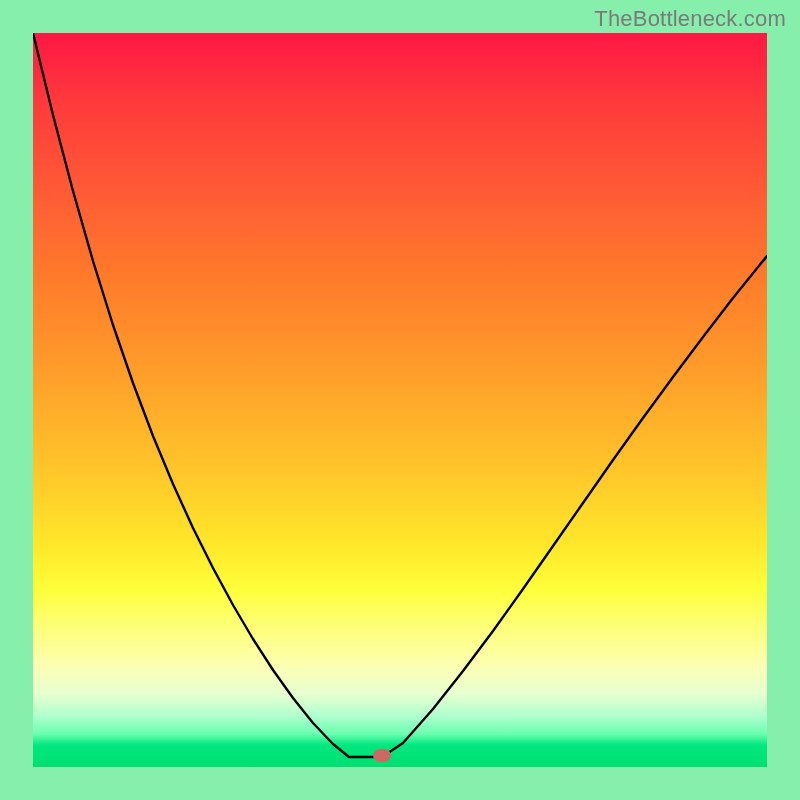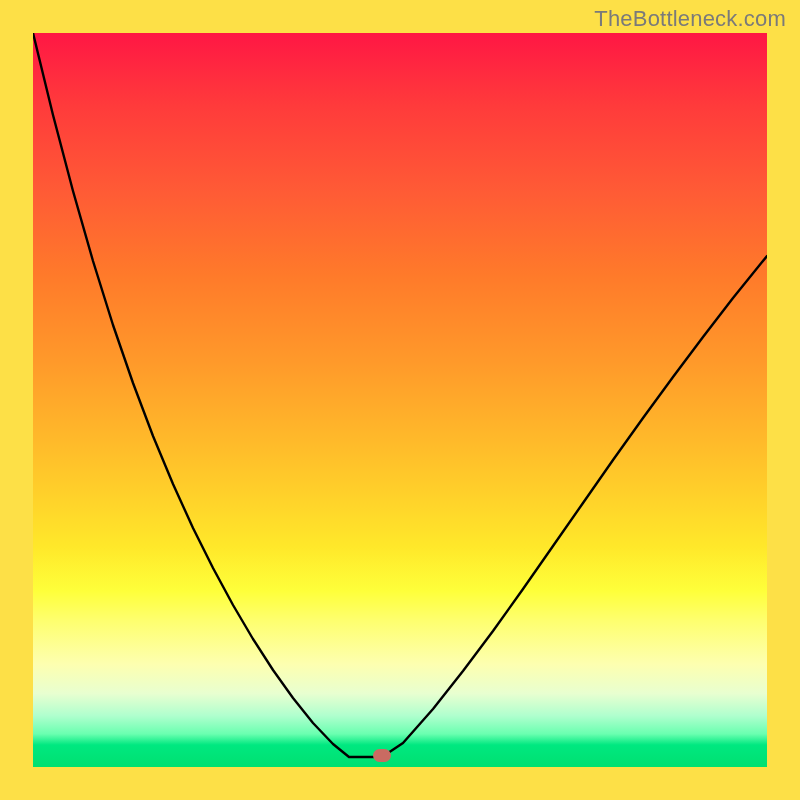--- a/index.html
+++ b/index.html
@@ -10,21 +10,21 @@
     background: #000;
     overflow: hidden;
     font-family: Arial, Helvetica, sans-serif;
   }
   .frame {
     position: absolute;
     left: 0;
     top: 0;
     width: 800px;
     height: 800px;
-    background: #fde047;
+    background: #86efac;
   }
   .plot-area {
     position: absolute;
     left: 33px;
     top: 33px;
     width: 734px;
     height: 734px;
     background: linear-gradient(to bottom,
       #ff1744 0%,
       #ff3b3b 10%,

